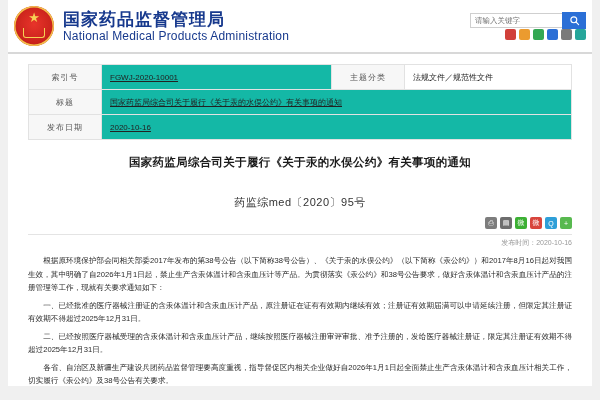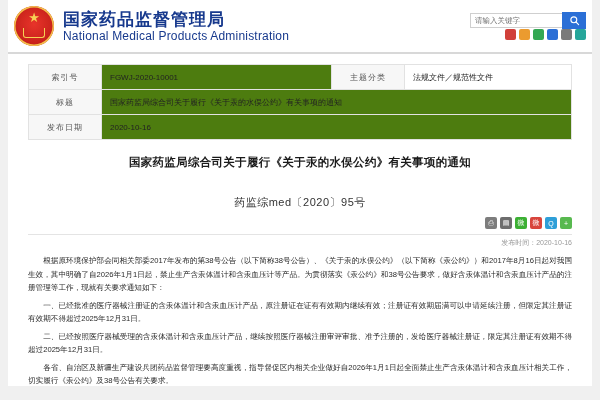--- a/index.html
+++ b/index.html
@@ -149,22 +149,23 @@
     height: 14px;
   }
   .meta td.label {
     background: #f7f7f7;
     color: #555;
     width: 56px;
     text-align: center;
     letter-spacing: 1px;
   }
   .meta td.value {
-    background: #4d7c0f;
+    background: #14b8a6;
     color: #222;
+    text-decoration: underline;
   }
   .meta td.label2 {
     background: #f7f7f7;
     color: #555;
     width: 56px;
     text-align: center;
     letter-spacing: 1px;
   }
   .meta td.value2 {
     background: #fff;

